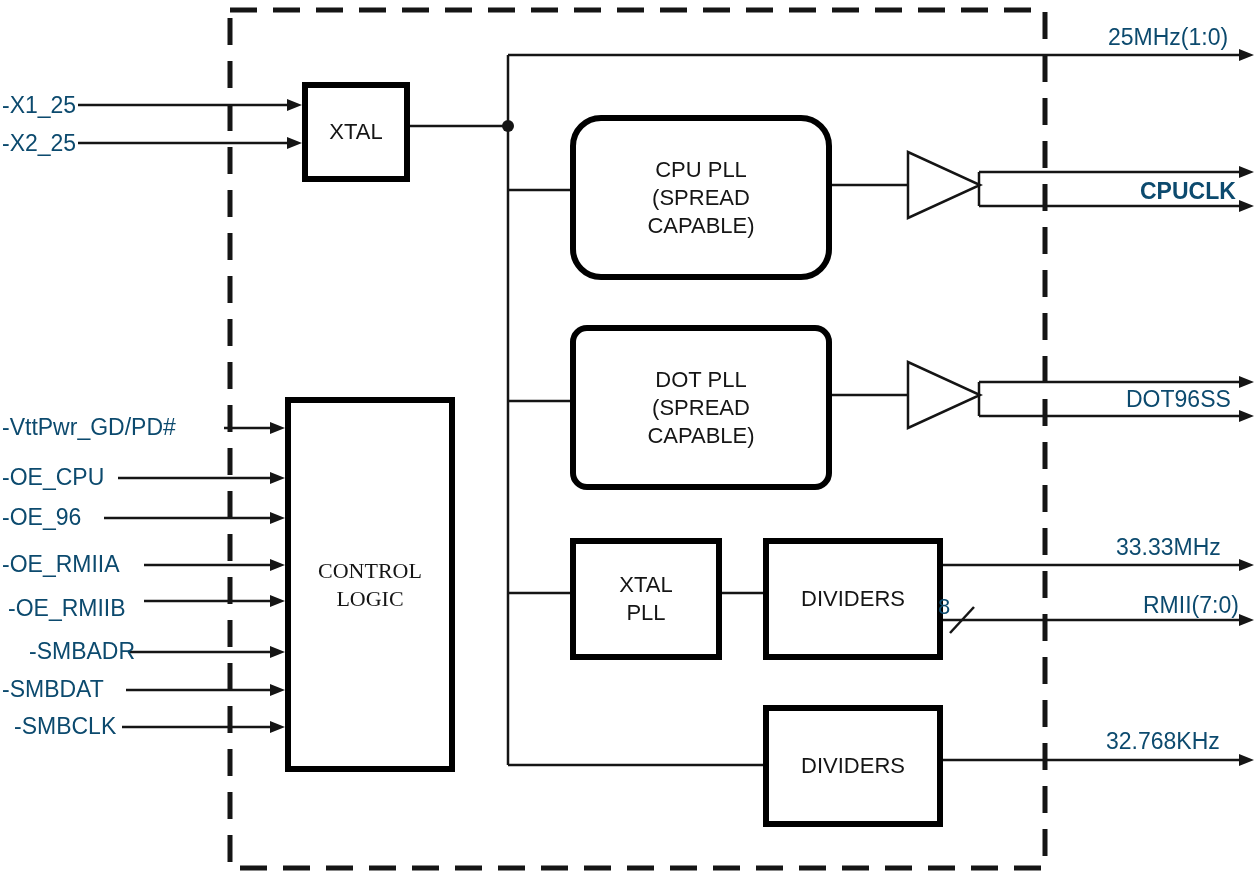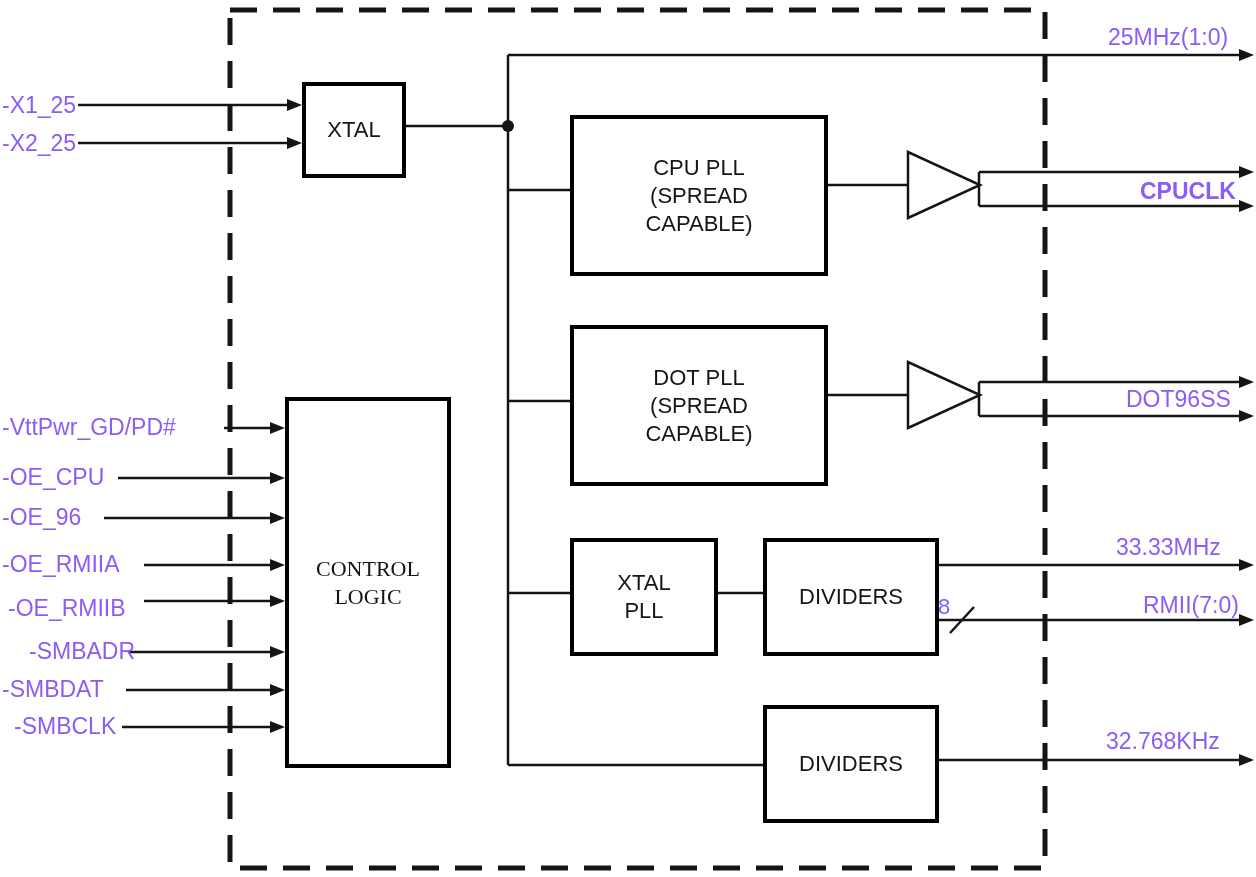--- a/index.html
+++ b/index.html
@@ -2,28 +2,28 @@
 <html><head>
 <meta charset="utf-8">
 <style>
   html,body{margin:0;padding:0;background:#fff;}
   .canvas{
     position:relative;width:1256px;height:877px;background:#ffffff;
     font-family:"Liberation Sans",sans-serif;color:#111;overflow:hidden;
   }
   .canvas svg{position:absolute;left:0;top:0;width:1256px;height:877px;}
   .block{
-    position:absolute;border:4px solid #000000;background:#fff;
+    position:absolute;border:6px solid #000000;background:#fff;
     display:flex;align-items:center;justify-content:center;
     text-align:center;font-size:22px;line-height:28px;
     white-space:pre-line;color:#151515;
   }
   .lbl{
     position:absolute;font-size:23px;line-height:26px;
-    white-space:nowrap;color:#8b5cf6;
+    white-space:nowrap;color:#0c4a6e;
   }
 </style>
 </head>
 <body>
 
 <div class="canvas">
 
   <svg viewBox="0 0 1256 877">
 
     <g>
@@ -119,27 +119,27 @@
     <g>
       <line x1="122" y1="727" x2="271" y2="727" stroke="#151515" stroke-width="2.5"></line>
       <polygon points="285,727 270,721 270,733" fill="#151515"></polygon>
     </g>
   </svg>
 
   <div class="block" style="left:302px;top:82px;width:96px;height:88px;">
     <span>XTAL</span>
   </div>
 
-  <div class="block" style="left:570px;top:115px;width:250px;height:153px;">
+  <div class="block" style="left:570px;top:115px;width:250px;height:153px;border-radius:31px;">
     <span>CPU PLL
 (SPREAD
 CAPABLE)</span>
   </div>
 
-  <div class="block" style="left:570px;top:325px;width:250px;height:153px;">
+  <div class="block" style="left:570px;top:325px;width:250px;height:153px;border-radius:17px;">
     <span>DOT PLL
 (SPREAD
 CAPABLE)</span>
   </div>
 
   <div class="block" style="left:570px;top:538px;width:140px;height:110px;">
     <span>XTAL
 PLL</span>
   </div>
 

